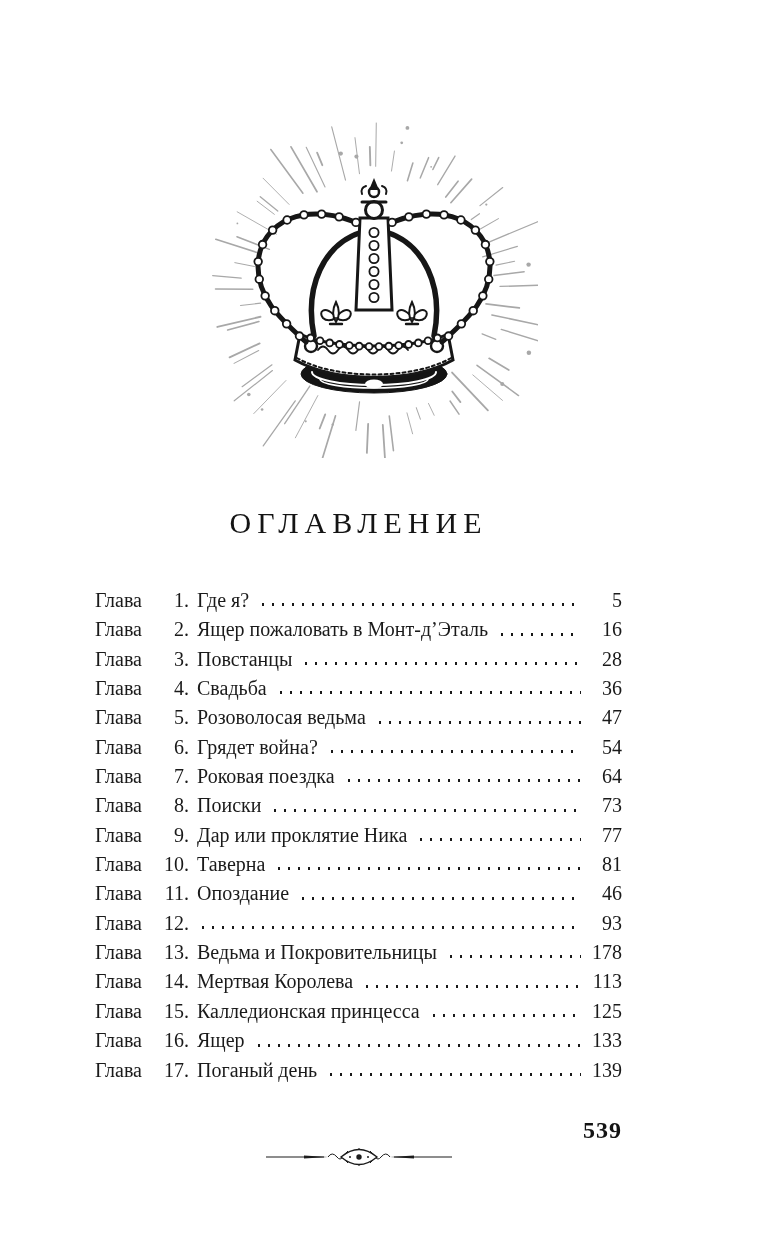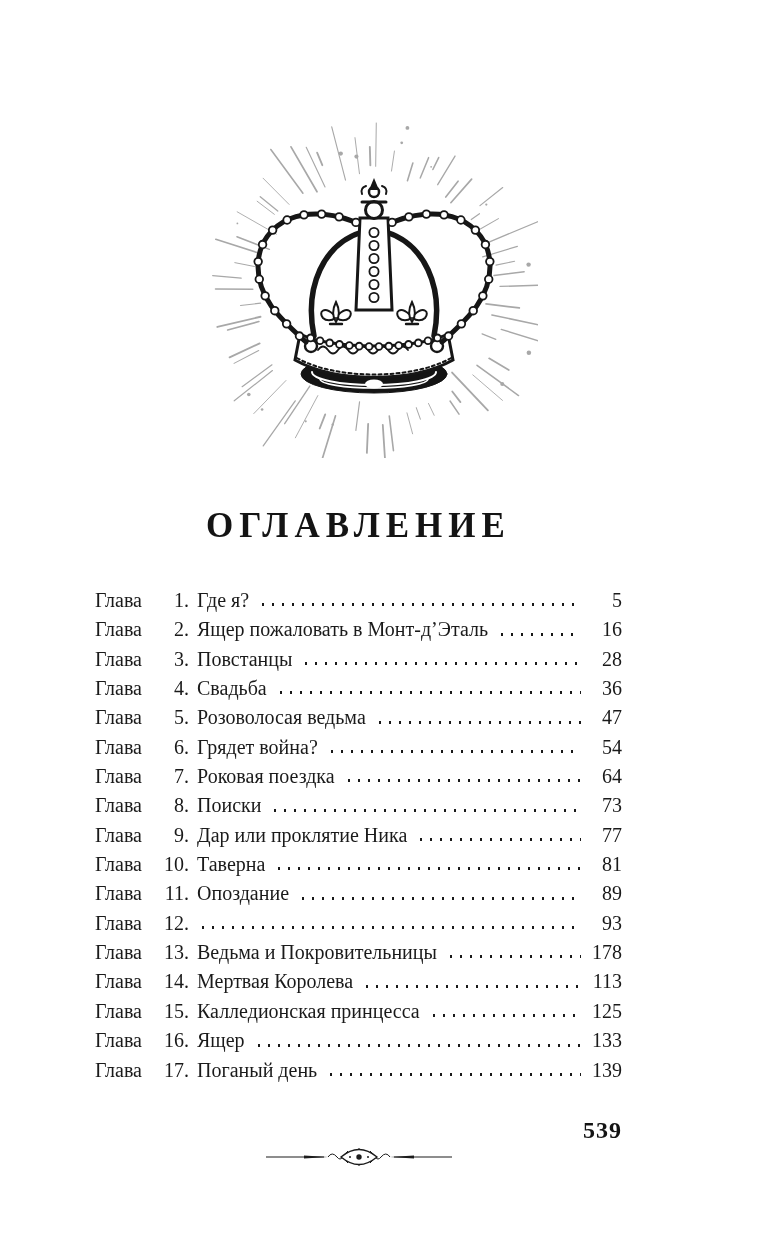--- a/index.html
+++ b/index.html
@@ -16,22 +16,22 @@
     top: 122px; left: 210px;
     width: 328px; height: 336px;
   }
   .crown-wrap svg { width: 100%; height: 100%; display: block; }
   .bead { fill:#ffffff; stroke:#161616; stroke-width:1.8; }
   .title {
     position: absolute;
     top: 506px; left: 95px; width: 527px;
     margin: 0;
     text-align: center;
-    font-size: 35px;
-    font-weight: 700;
+    font-size: 30px;
+    font-weight: 400;
     letter-spacing: 6px;
     color: #141414;
     white-space: nowrap;
   }
   .toc {
     position: absolute;
     top: 586px; left: 95px; width: 527px;
     font-size: 20px;
   }
   .toc-row {
@@ -330,21 +330,21 @@
       <span class="col-title">Таверна</span>
       <span class="leader"></span>
       <span class="col-page">81</span>
     </div>
 
     <div class="toc-row">
       <span class="col-label">Глава</span>
       <span class="col-num">11.</span>
       <span class="col-title">Опоздание</span>
       <span class="leader"></span>
-      <span class="col-page">89</span>
+      <span class="col-page">46</span>
     </div>
 
     <div class="toc-row">
       <span class="col-label">Глава</span>
       <span class="col-num">12.</span>
       <span class="leader"></span>
       <span class="col-page">93</span>
     </div>
 
     <div class="toc-row">

